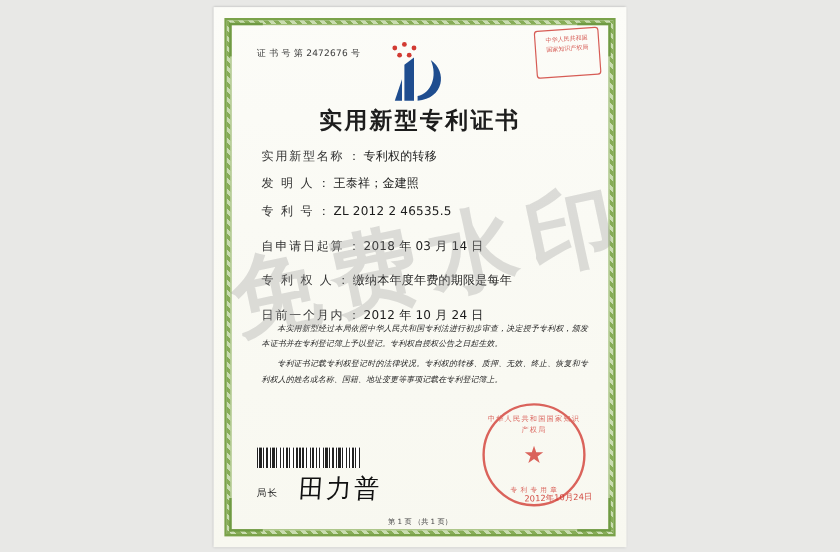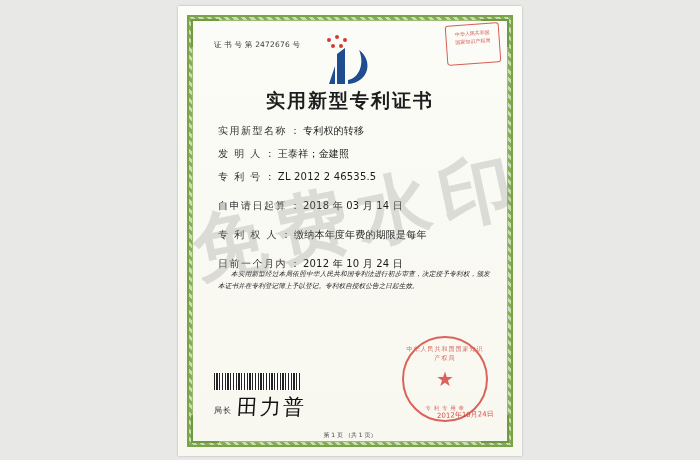--- a/index.html
+++ b/index.html
@@ -179,20 +179,21 @@
       #222 5px 6px, #fff 6px 8px, #222 8px 9px, #fff 9px 11px);
   }
 
   
   .sign-row {
     position: absolute;
     left: 36px;
     bottom: 38px;
     display: flex;
     align-items: flex-end;
+    gap: 12px;
   }
   .sign-label {
     font-size: 8px;
     color: #1f1f1f;
     letter-spacing: 1px;
     margin-right: 5px;
     margin-bottom: 2px;
   }
   .sign-name {
     font-size: 21px;
@@ -344,20 +345,21 @@
         </div>
         <div class="field-row">
           <span class="field-label">日前一个月内</span>
           <span class="field-sep">：</span>
           <span class="field-value">2012 年 10 月 24 日</span>
         </div>
       </div>
 
       <div class="body-text">
         <p>本实用新型经过本局依照中华人民共和国专利法进行初步审查，决定授予专利权，颁发本证书并在专利登记簿上予以登记。专利权自授权公告之日起生效。</p>
+        <p>专利证书记载专利权登记时的法律状况。专利权的转移、质押、无效、终止、恢复和专利权人的姓名或名称、国籍、地址变更等事项记载在专利登记簿上。</p>
       </div>
 
       <div class="barcode"></div>
 
       <div class="sign-row">
         <span class="sign-label">局长</span>
         <span class="sign-name">田力普</span>
       </div>
 
       <div class="seal-round">

